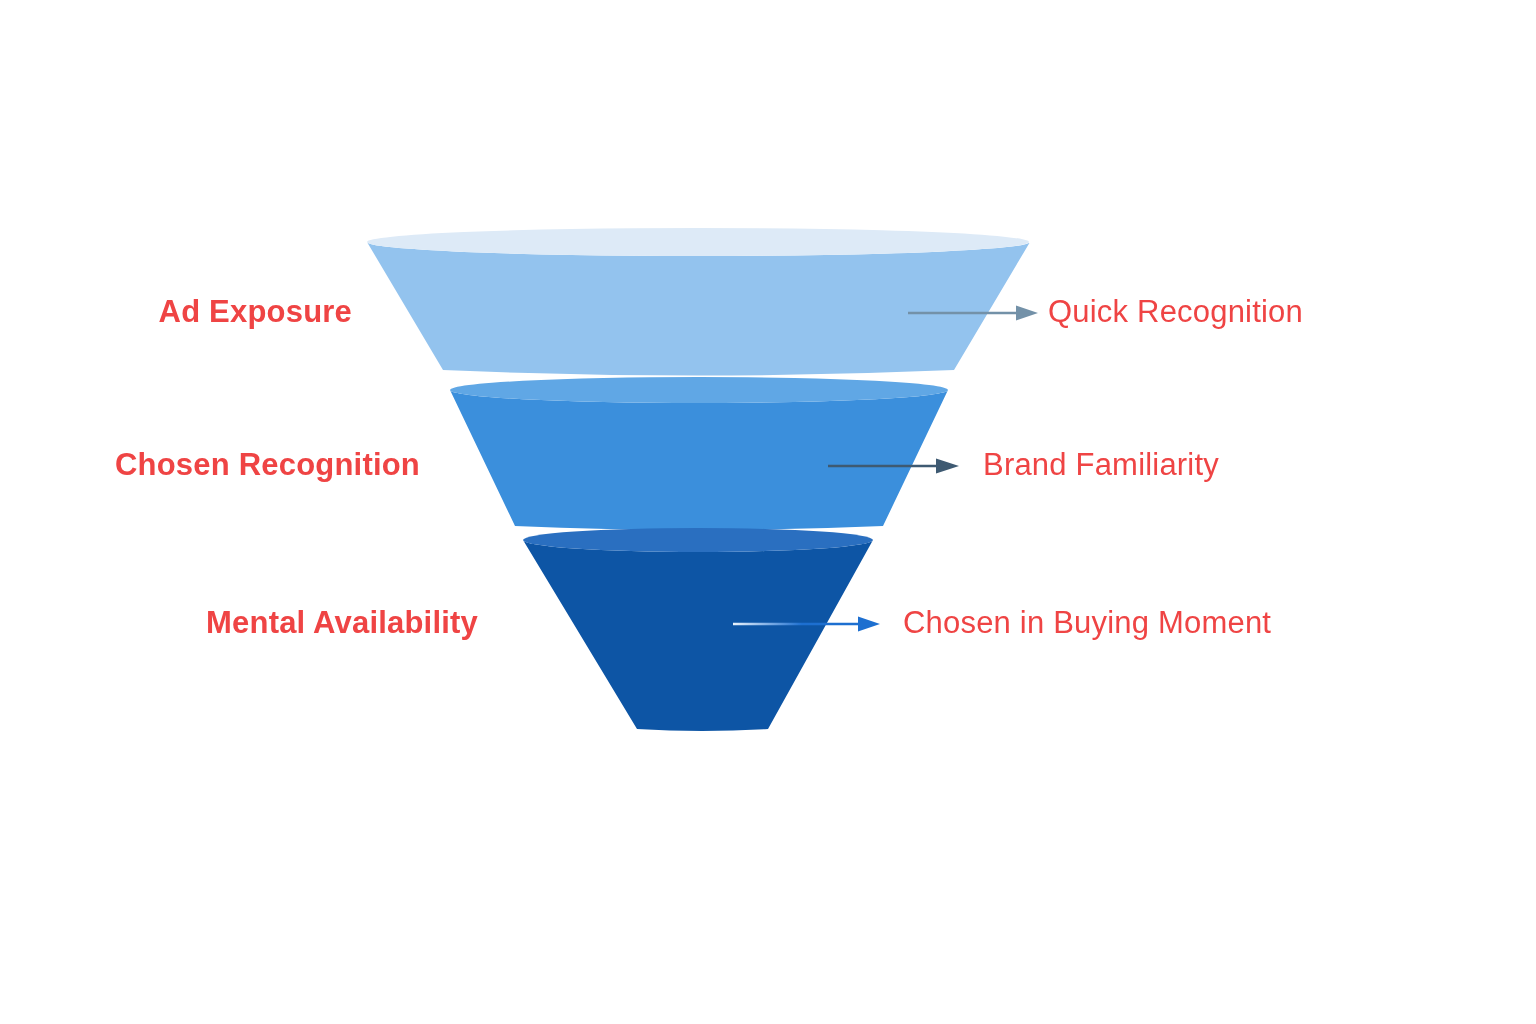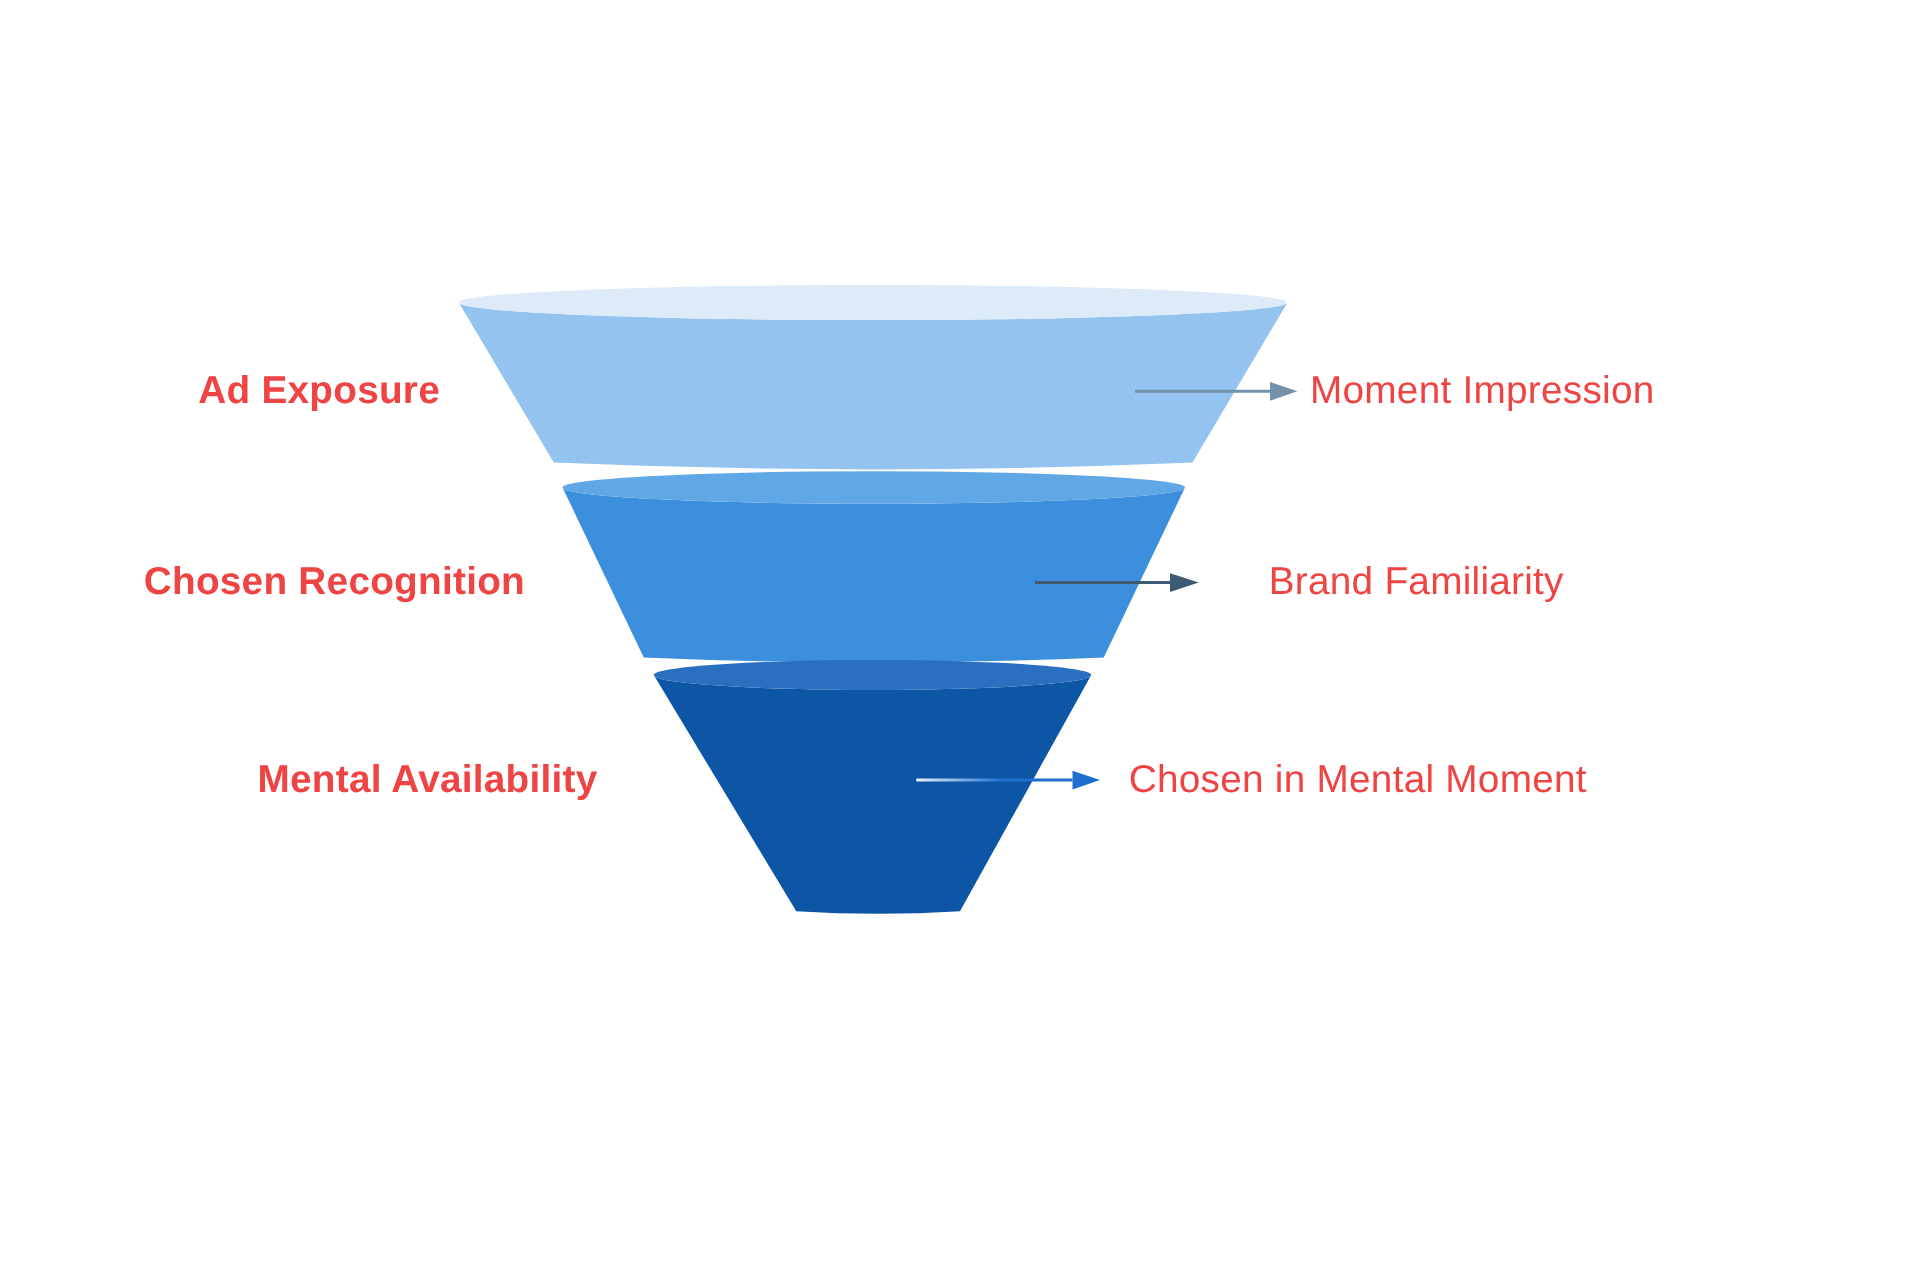--- a/index.html
+++ b/index.html
@@ -82,17 +82,17 @@
     <g>
       <line x1="733" y1="624" x2="858" y2="624" stroke-width="2.5" stroke="url(#arrow3grad)"></line>
       <polygon points="858,616.5 858,631.5 880,624" fill="#1d6fd0"></polygon>
     </g>
   </svg>
 
   <div class="label left-label" style="right: 1184px; top: 313px;">Ad Exposure</div>
   <div class="label left-label" style="right: 1116px; top: 466px;">Chosen Recognition</div>
   <div class="label left-label" style="right: 1058px; top: 624px;">Mental Availability</div>
 
-  <div class="label right-label" style="left: 1048px; top: 313px;">Moment Impression</div>
-  <div class="label right-label" style="left: 983px; top: 466px; margin-left: 32px;">Brand Familiarity</div>
-  <div class="label right-label" style="left: 903px; top: 624px;">Chosen in Mental Moment</div>
+  <div class="label right-label" style="left: 1048px; top: 313px;">Quick Recognition</div>
+  <div class="label right-label" style="left: 983px; top: 466px;">Brand Familiarity</div>
+  <div class="label right-label" style="left: 903px; top: 624px;">Chosen in Buying Moment</div>
 
 </div>
 
 </body></html>

